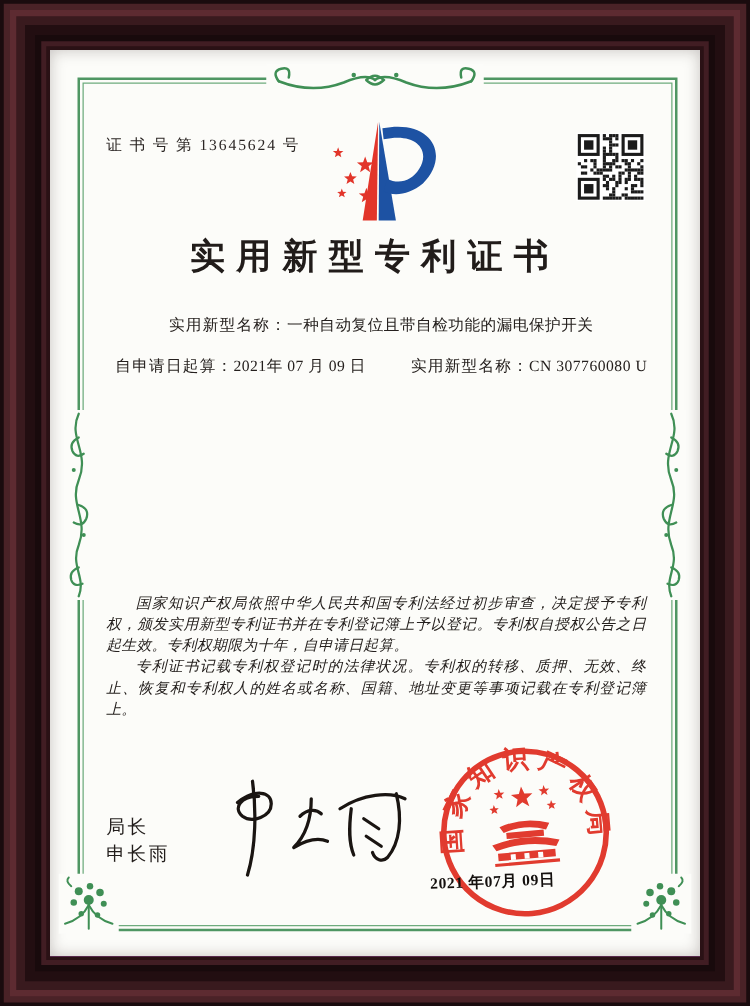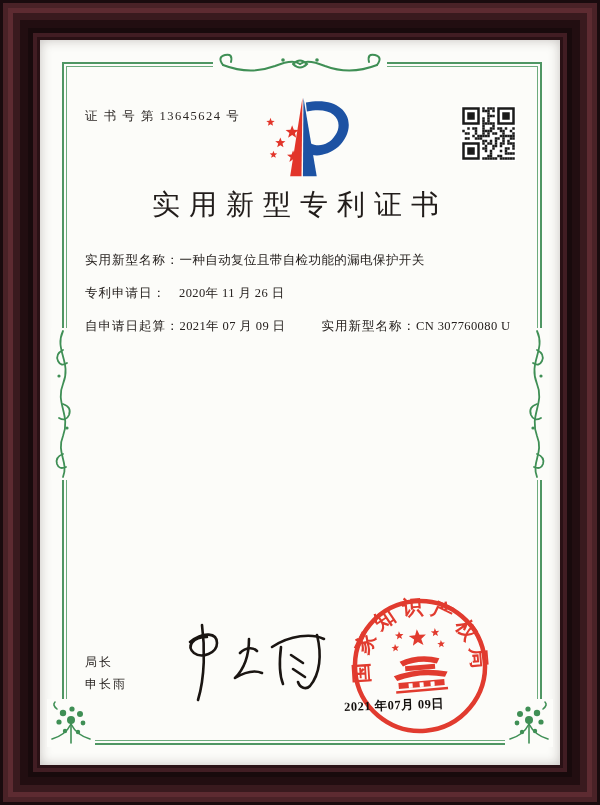--- a/index.html
+++ b/index.html
@@ -35,33 +35,33 @@
   .orn-right{ right:51px; top:328px; width:24px; height:152px; transform:scaleX(-1); }
   .orn-bl{ left:47px; top:699px; width:48px; height:48px; }
   .orn-br{ right:47px; top:699px; width:48px; height:48px; transform:scaleX(-1); }
 
   .cert-no{ position:absolute; left:85px; top:108px; font-size:12.5px; letter-spacing:1.5px; color:#2b2624; }
 
   .logo{ position:absolute; left:50%; top:92px; transform:translateX(-50%); width:118px; height:92px; }
   .qr{ position:absolute; left:461px; top:106px; width:55px; height:55px; }
 
   .title{ position:absolute; left:0; right:0; top:186px; text-align:center;
-    font-size:28px; font-weight:400; letter-spacing:9px; color:#211c1a; }
+    font-size:28px; font-weight:700; letter-spacing:9px; color:#211c1a; }
 
   .fields{ position:absolute; left:85px; top:252px; width:440px; font-size:12.5px; color:#25201e; }
-  .row{ height:33px; white-space:nowrap; }
+  .row{ height:33px; white-space:nowrap;text-align:center; }
   .lbl{ display:inline-block; min-width:94px; letter-spacing:1px; }
   .val{ letter-spacing:0.4px; }
   .row-double .pair2{ margin-left:36px; }
 
   .body-text{ position:absolute; left:85px; top:474px; width:432px;
     font-size:11.8px; line-height:17px; color:#25201e; font-style:italic; }
   .body-text p{ margin:0; text-indent:2em; text-align:justify; letter-spacing:0.3px; }
 
-  .director{ position:absolute; left:85px; top:651px; font-size:12px; line-height:22px;
+  .director{ position:absolute; left:85px; top:651px; font-size:15px; line-height:22px;
     color:#221d1b; letter-spacing:2px; font-style:normal; }
 
   .signature{ position:absolute; left:152px; top:612px; width:185px; height:105px; z-index:2; }
 
   .seal{ position:absolute; left:350px; top:596px; width:140px; height:140px; z-index:1;
     transform:rotate(-5deg); opacity:.92; }
   .seal text{ font-family:"Liberation Serif","DejaVu Serif",serif; font-weight:700; }
   .seal-date{ position:absolute; left:344px; top:696px; width:175px; z-index:3;
     font-size:12.5px; font-weight:600; color:#14100e; letter-spacing:0.5px;
     transform:rotate(-2deg); }
@@ -323,28 +323,29 @@
         </g>
     </svg>
   </div>
 
   <div class="title">实用新型专利证书</div>
 
   <div class="fields">
     <div class="row">
       <span class="lbl">实用新型名称：</span><span class="val">一种自动复位且带自检功能的漏电保护开关</span>
     </div>
-    <div class="row">
-      <span class="lbl">专利申请日：</span><span class="val">2020年 11 月 26 日</span>
-    </div>
     <div class="row row-double">
       <span class="pair1"><span class="lbl">自申请日起算：</span><span class="val">2021年 07 月 09 日</span></span><span class="pair2"><span class="lbl" style="min-width:0">实用新型名称：</span><span class="val">CN 307760080 U</span></span>
     </div>
   </div>
 
+  <div class="body-text">
+    <p>国家知识产权局依照中华人民共和国专利法经过初步审查，决定授予专利权，颁发实用新型专利证书并在专利登记簿上予以登记。专利权自授权公告之日起生效。专利权期限为十年，自申请日起算。</p>
+    <p>专利证书记载专利权登记时的法律状况。专利权的转移、质押、无效、终止、恢复和专利权人的姓名或名称、国籍、地址变更等事项记载在专利登记簿上。</p>
+  </div>
 
   <div class="director">
     <div>局长</div>
     <div>申长雨</div>
   </div>
 
   <div class="signature">
     <svg width="185" height="105" viewBox="0 0 185 105">
       <g stroke="#1a1512" stroke-width="2.6" fill="none" stroke-linecap="round" stroke-linejoin="round">
         <path d="M38 30 C52 19 65 21 65 31 C65 41 50 47 42 41 C34 34 41 25 55 25"></path>

